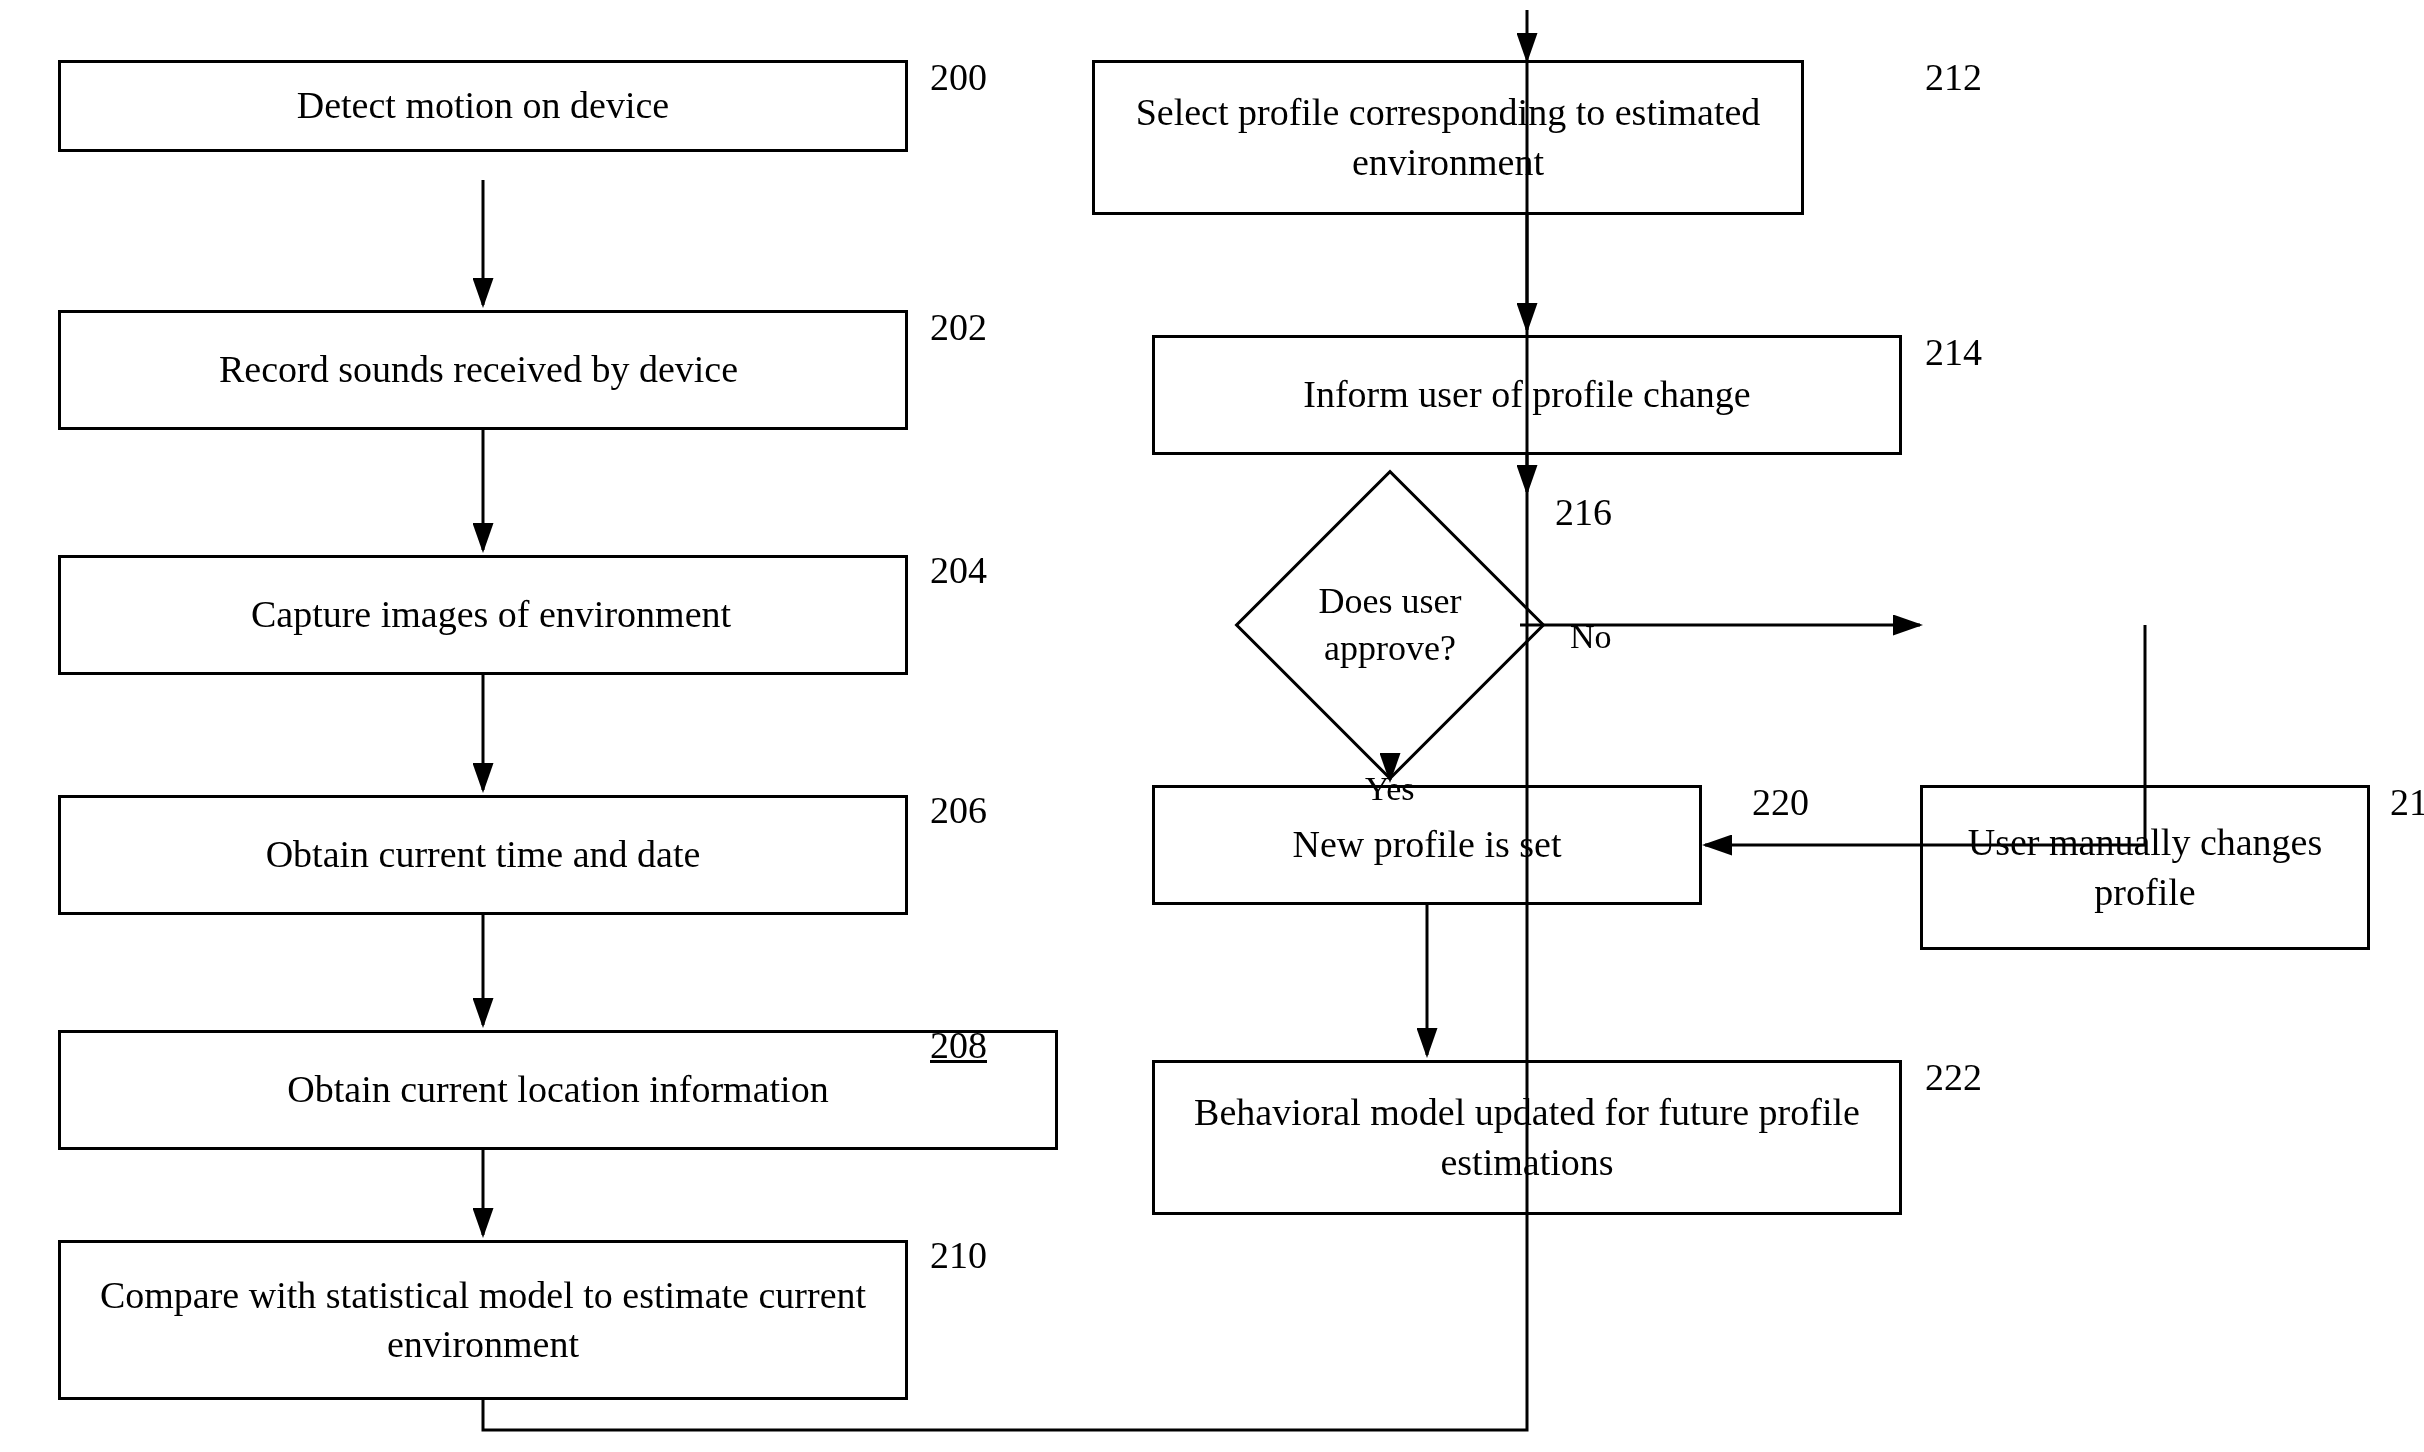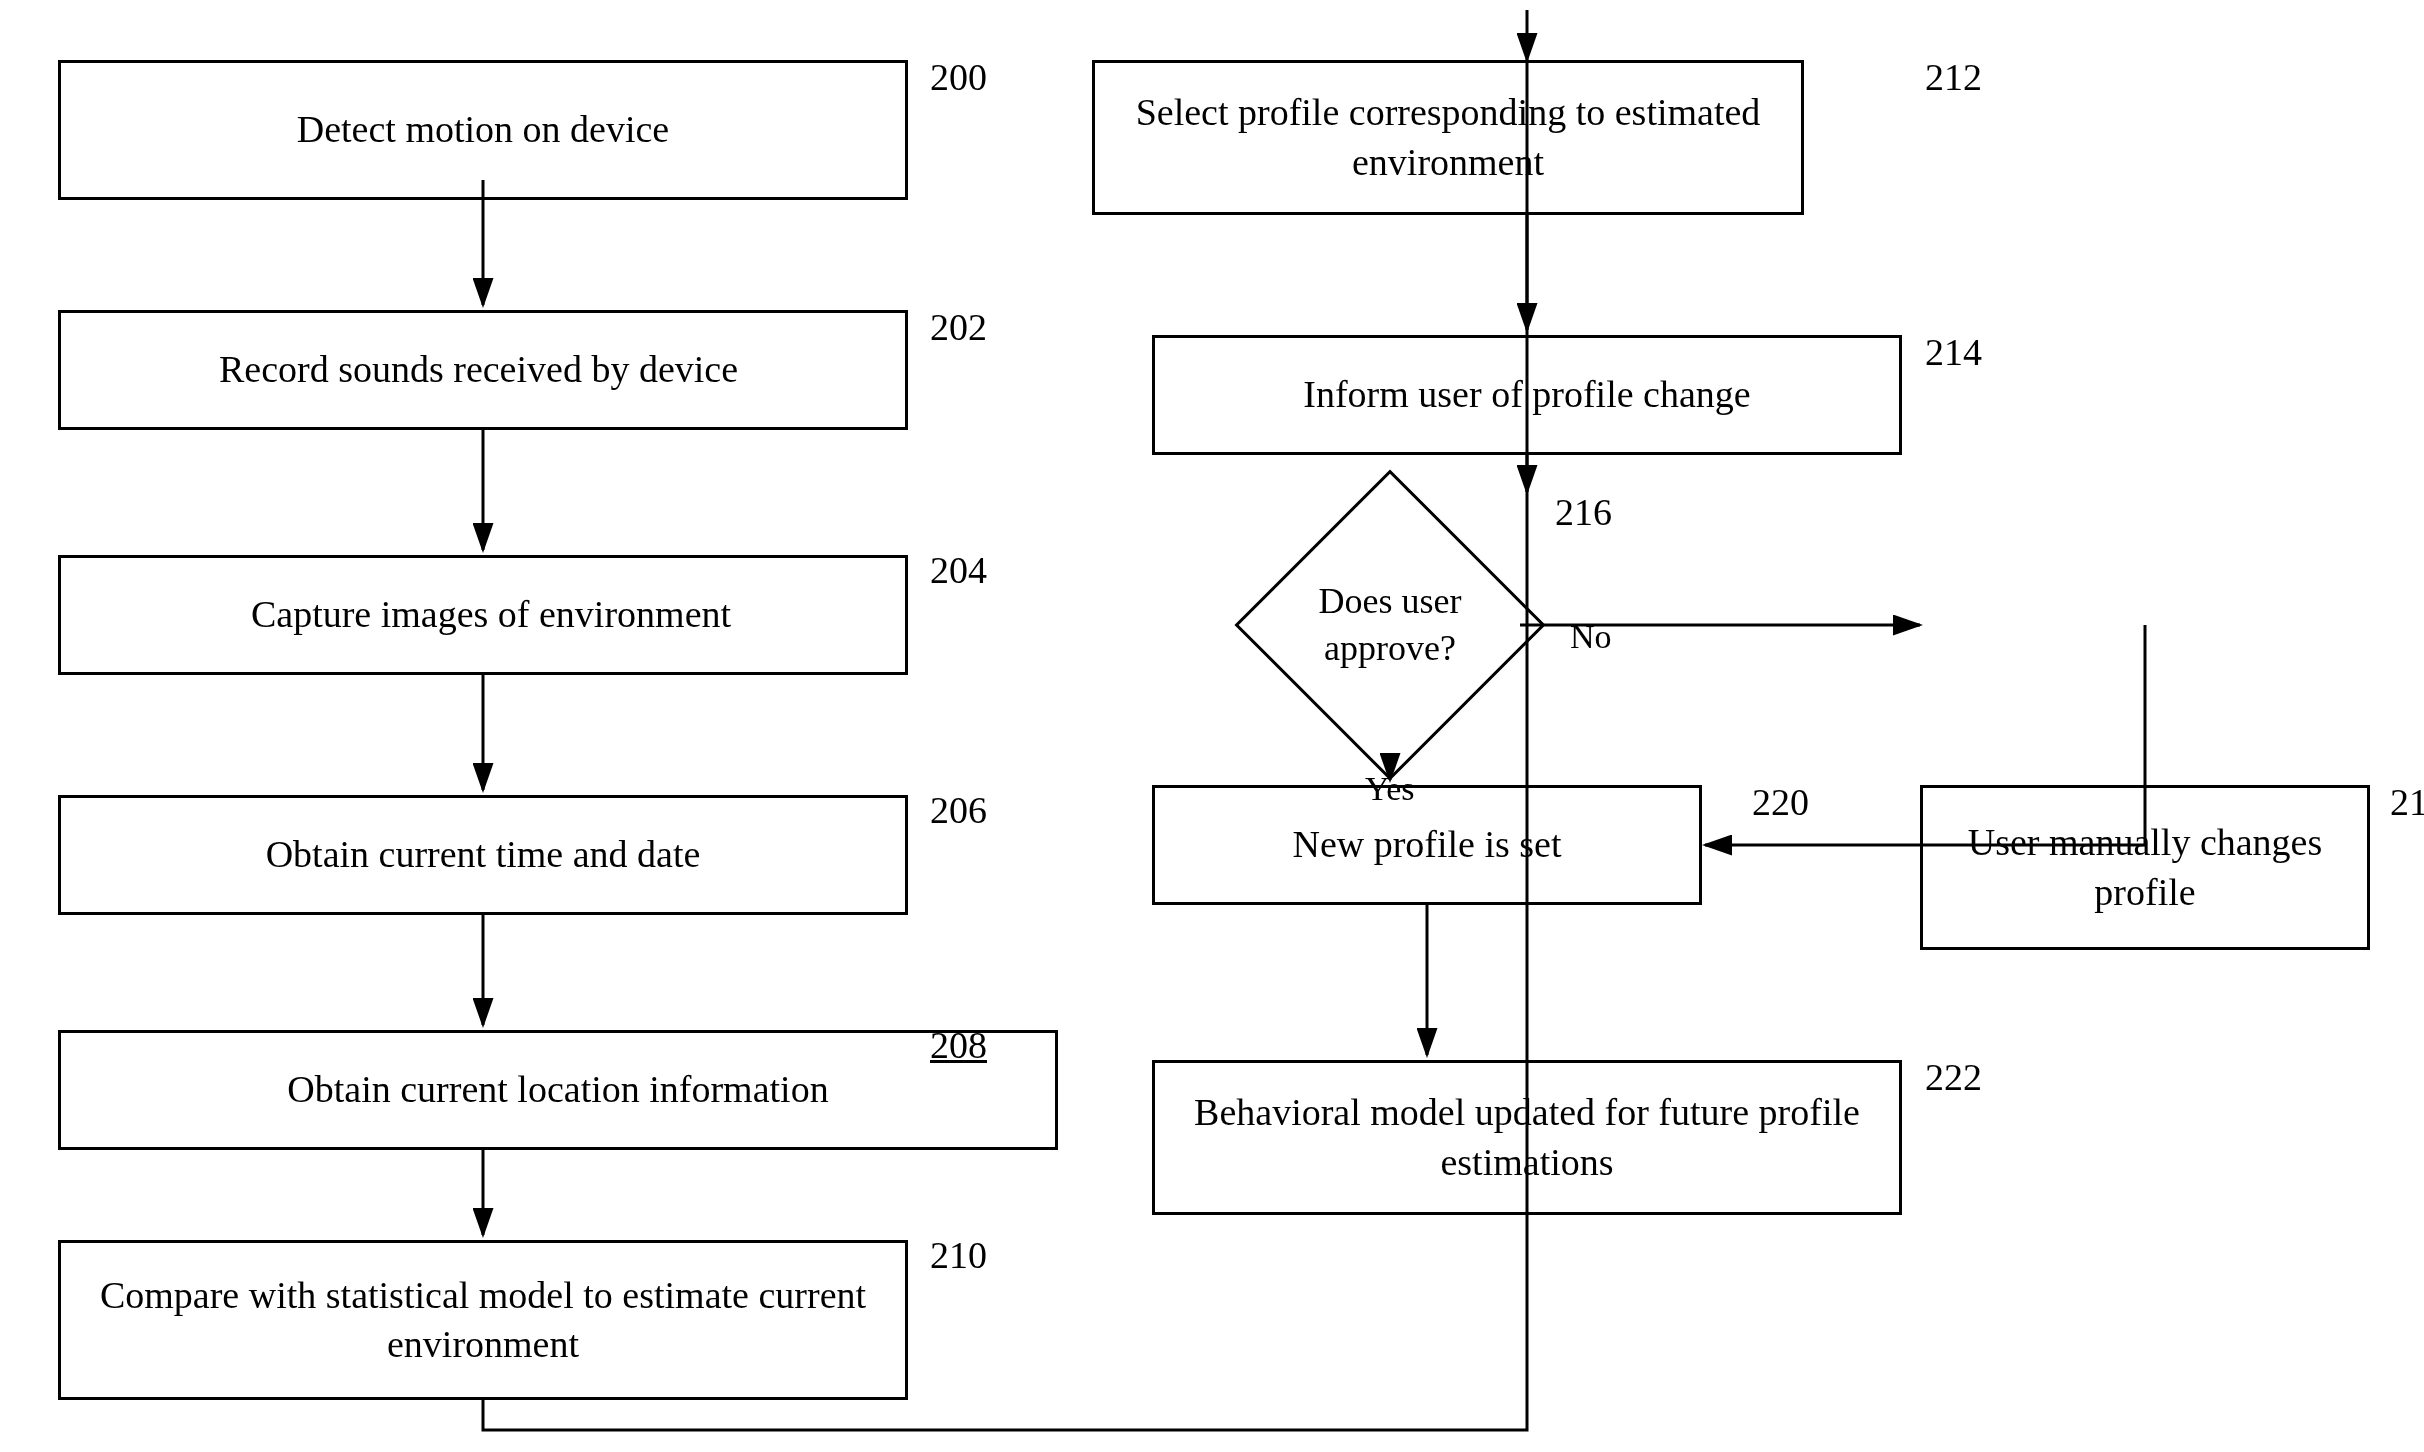--- a/index.html
+++ b/index.html
@@ -76,21 +76,21 @@
     .arrow-label {
       position: absolute;
       font-size: 34px;
     }
   </style>
 </head>
 <body>
 
 <div class="diagram">
 
-  <div class="flow-box" style="left:58px; top:60px; width:850px; height:140px;">
+  <div class="flow-box" style="left:58px; top:60px; width:850px; height:92px;">
     <span>Detect motion on device</span>
   </div>
   <span class="label" style="left:930px; top:55px;">200</span>
 
   <div class="flow-box" style="left:58px; top:310px; width:850px; height:120px;padding-left:9px;">
     <span>Record sounds received by device</span>
   </div>
   <span class="label" style="left:930px; top:305px;">202</span>
 
   <div class="flow-box" style="left:58px; top:555px; width:850px; height:120px;padding-left:34px;">

